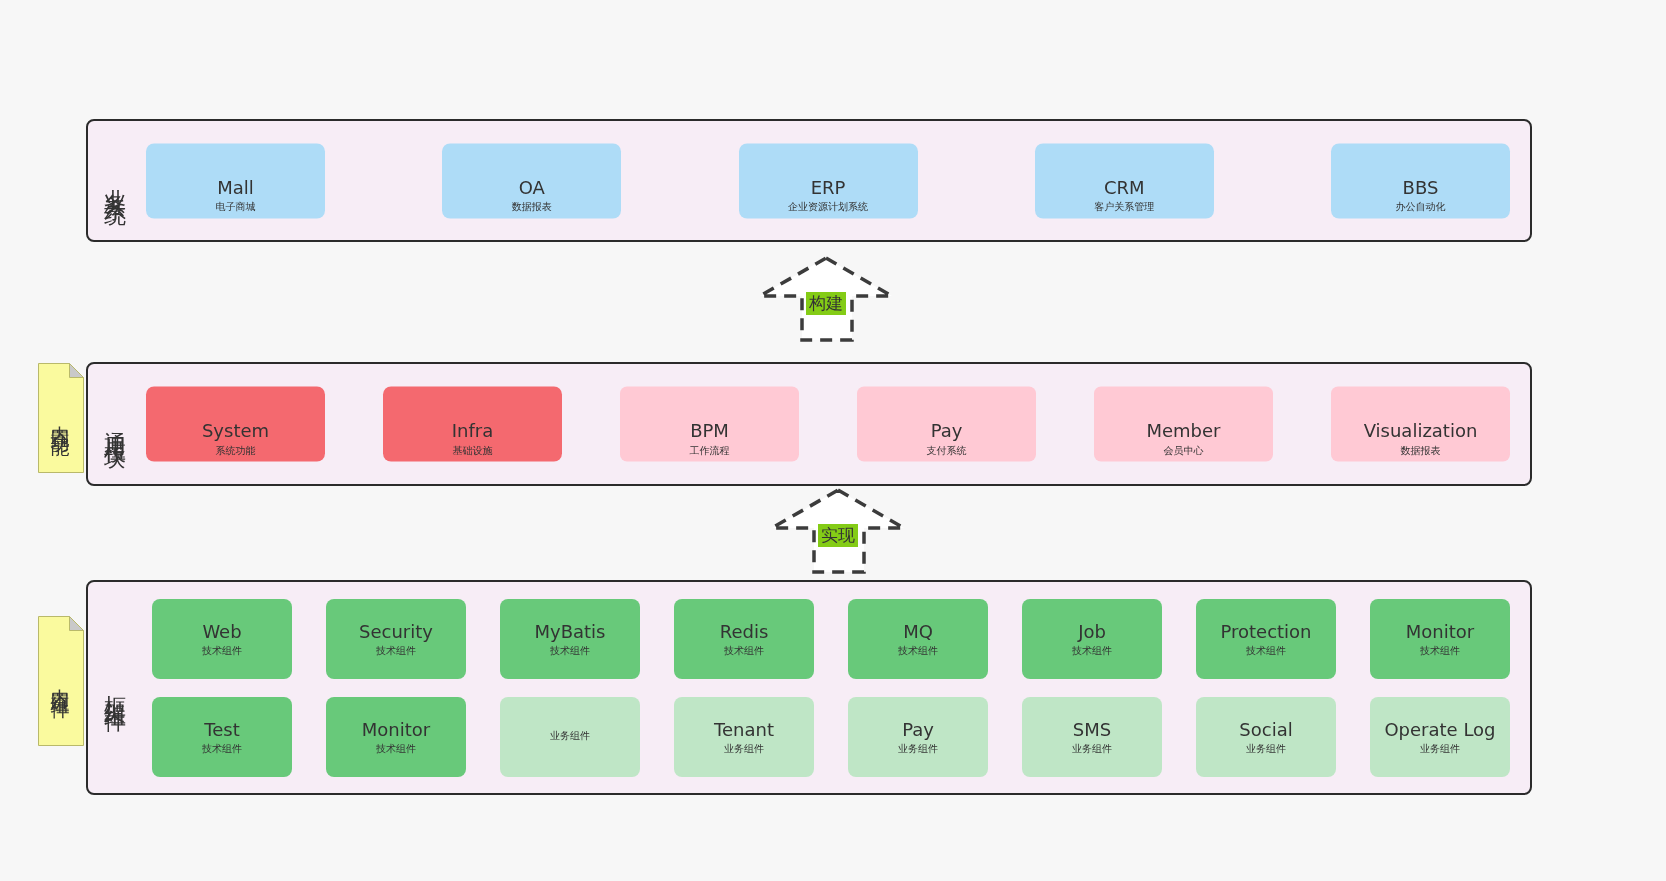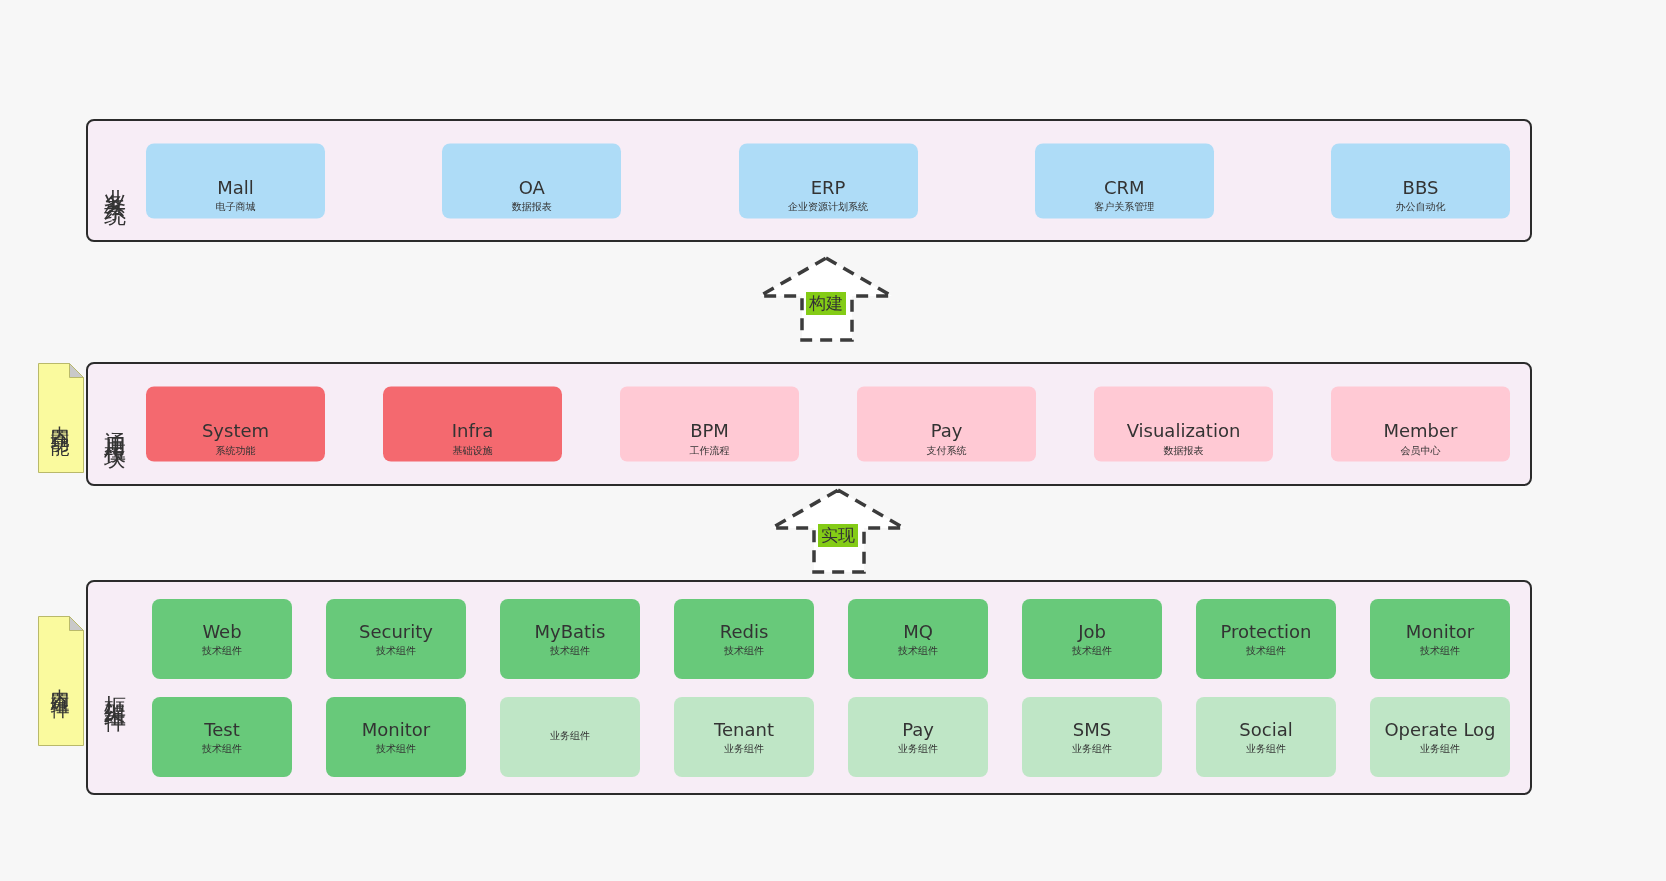--- a/index.html
+++ b/index.html
@@ -128,26 +128,26 @@
       </div>
       <div class="box box-lg pink">
         <div class="box-title">BPM</div>
         <div class="box-sub">工作流程</div>
       </div>
       <div class="box box-lg pink">
         <div class="box-title">Pay</div>
         <div class="box-sub">支付系统</div>
       </div>
       <div class="box box-lg pink">
+        <div class="box-title">Member</div>
+        <div class="box-sub">会员中心</div>
+      </div>
+      <div class="box box-lg pink">
         <div class="box-title">Visualization</div>
         <div class="box-sub">数据报表</div>
-      </div>
-      <div class="box box-lg pink">
-        <div class="box-title">Member</div>
-        <div class="box-sub">会员中心</div>
       </div>
     </div>
   </div>
 
   <div class="arrow arrow-implement">
     <svg width="140" height="88" viewBox="0 0 140 88">
       <polygon points="70,3 136,41 96,41 96,85 46,85 46,41 4,41" fill="#ffffff" stroke="#3c3c3c" stroke-width="3.5" stroke-dasharray="12 8"></polygon>
     </svg>
     <span class="arrow-label">实现</span>
   </div>

